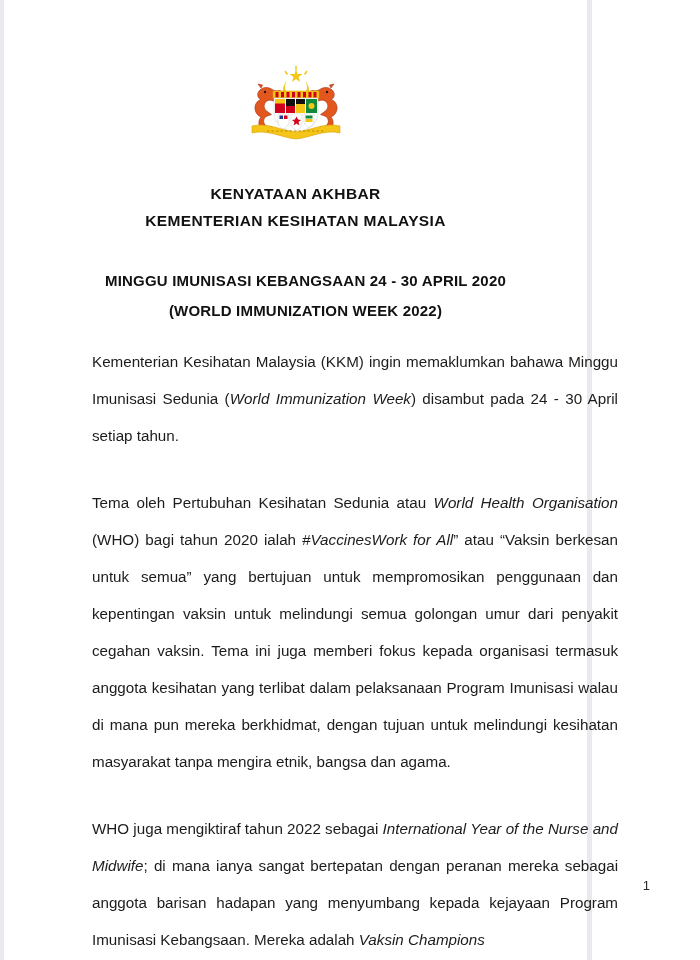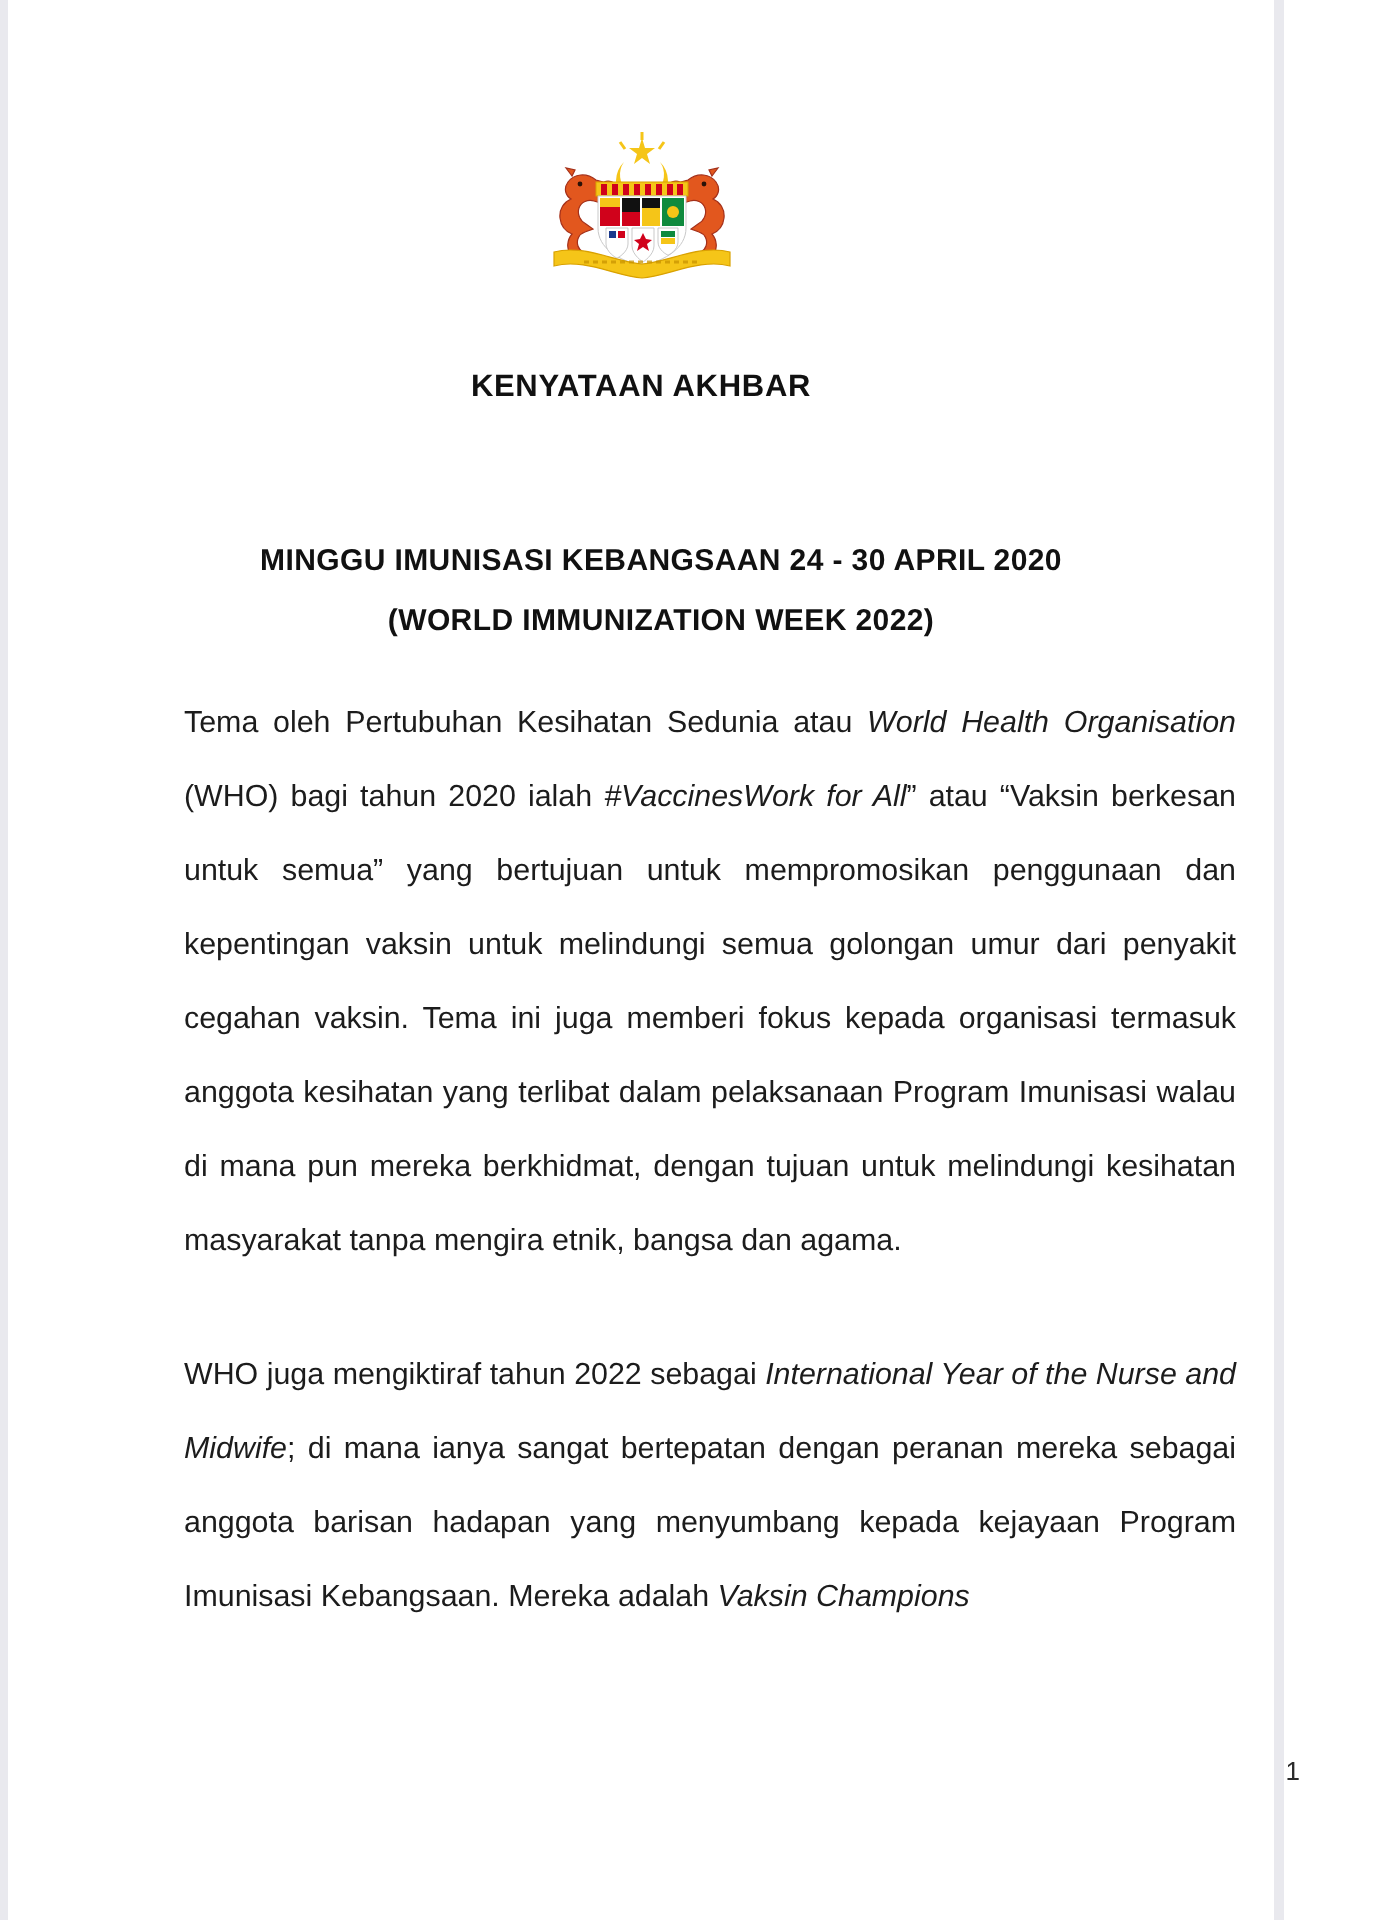--- a/index.html
+++ b/index.html
@@ -9,21 +9,21 @@
   }
   body {
     width: 700px;
     height: 960px;
     overflow: hidden;
     font-family: "Liberation Sans", sans-serif;
     color: #1a1a1a;
   }
   .page {
     position: relative;
-    width: 642px;
+    width: 592px;
     height: 960px;
     background: #ffffff;
     box-sizing: border-box;
     border-left: 4px solid #e9e9ee;
     border-right: 5px solid #e9e9ee;
   }
   
   .crest-wrap {
     position: absolute;
     top: 66px;
@@ -172,27 +172,29 @@
       <g>
         <path d="M30 120 C60 112 92 130 118 132 C144 130 176 112 206 120
                  L206 134 C176 126 144 144 118 146 C92 144 60 126 30 134 Z" fill="#F5C518" stroke="#D9A100" stroke-width="1.2"></path>
         <path d="M60 130 h116" stroke="#C99400" stroke-width="3" stroke-dasharray="5 4" opacity="0.75"></path>
       </g>
     </svg>
   </div>
 
   <div class="headings">
     <div class="h-main">KENYATAAN AKHBAR</div>
+    <div class="h-main">KEMENTERIAN KESIHATAN MALAYSIA</div>
   </div>
 
   <div class="subtitle">
     <div class="h-sub">MINGGU IMUNISASI KEBANGSAAN 24 - 30 APRIL 2020</div>
     <div class="h-sub">(WORLD IMMUNIZATION WEEK 2022)</div>
   </div>
 
   <div class="body-copy">
+    <p class="para"><span>Kementerian Kesihatan Malaysia (KKM) ingin memaklumkan bahawa Minggu Imunisasi Sedunia (</span><i>World Immunization Week</i><span>) disambut pada 24 - 30 April setiap tahun.</span></p>
     <p class="para"><span>Tema oleh Pertubuhan Kesihatan Sedunia atau </span><i>World Health Organisation</i><span> (WHO) bagi tahun 2020 ialah </span><i>#VaccinesWork for All</i><span>” atau “Vaksin berkesan untuk semua” yang bertujuan untuk mempromosikan penggunaan dan kepentingan vaksin untuk melindungi semua golongan umur dari penyakit cegahan vaksin. Tema ini juga memberi fokus kepada organisasi termasuk anggota kesihatan yang terlibat dalam pelaksanaan Program Imunisasi walau di mana pun mereka berkhidmat, dengan tujuan untuk melindungi kesihatan masyarakat tanpa mengira etnik, bangsa dan agama.</span></p>
     <p class="para"><span>WHO juga mengiktiraf tahun 2022 sebagai </span><i>International Year of the Nurse and Midwife</i><span>; di mana ianya sangat bertepatan dengan peranan mereka sebagai anggota barisan hadapan yang menyumbang kepada kejayaan Program Imunisasi Kebangsaan. Mereka adalah </span><i>Vaksin Champions</i></p>
   </div>
 
   <div class="page-number">1</div>
 
 </div>
 
 </body></html>

